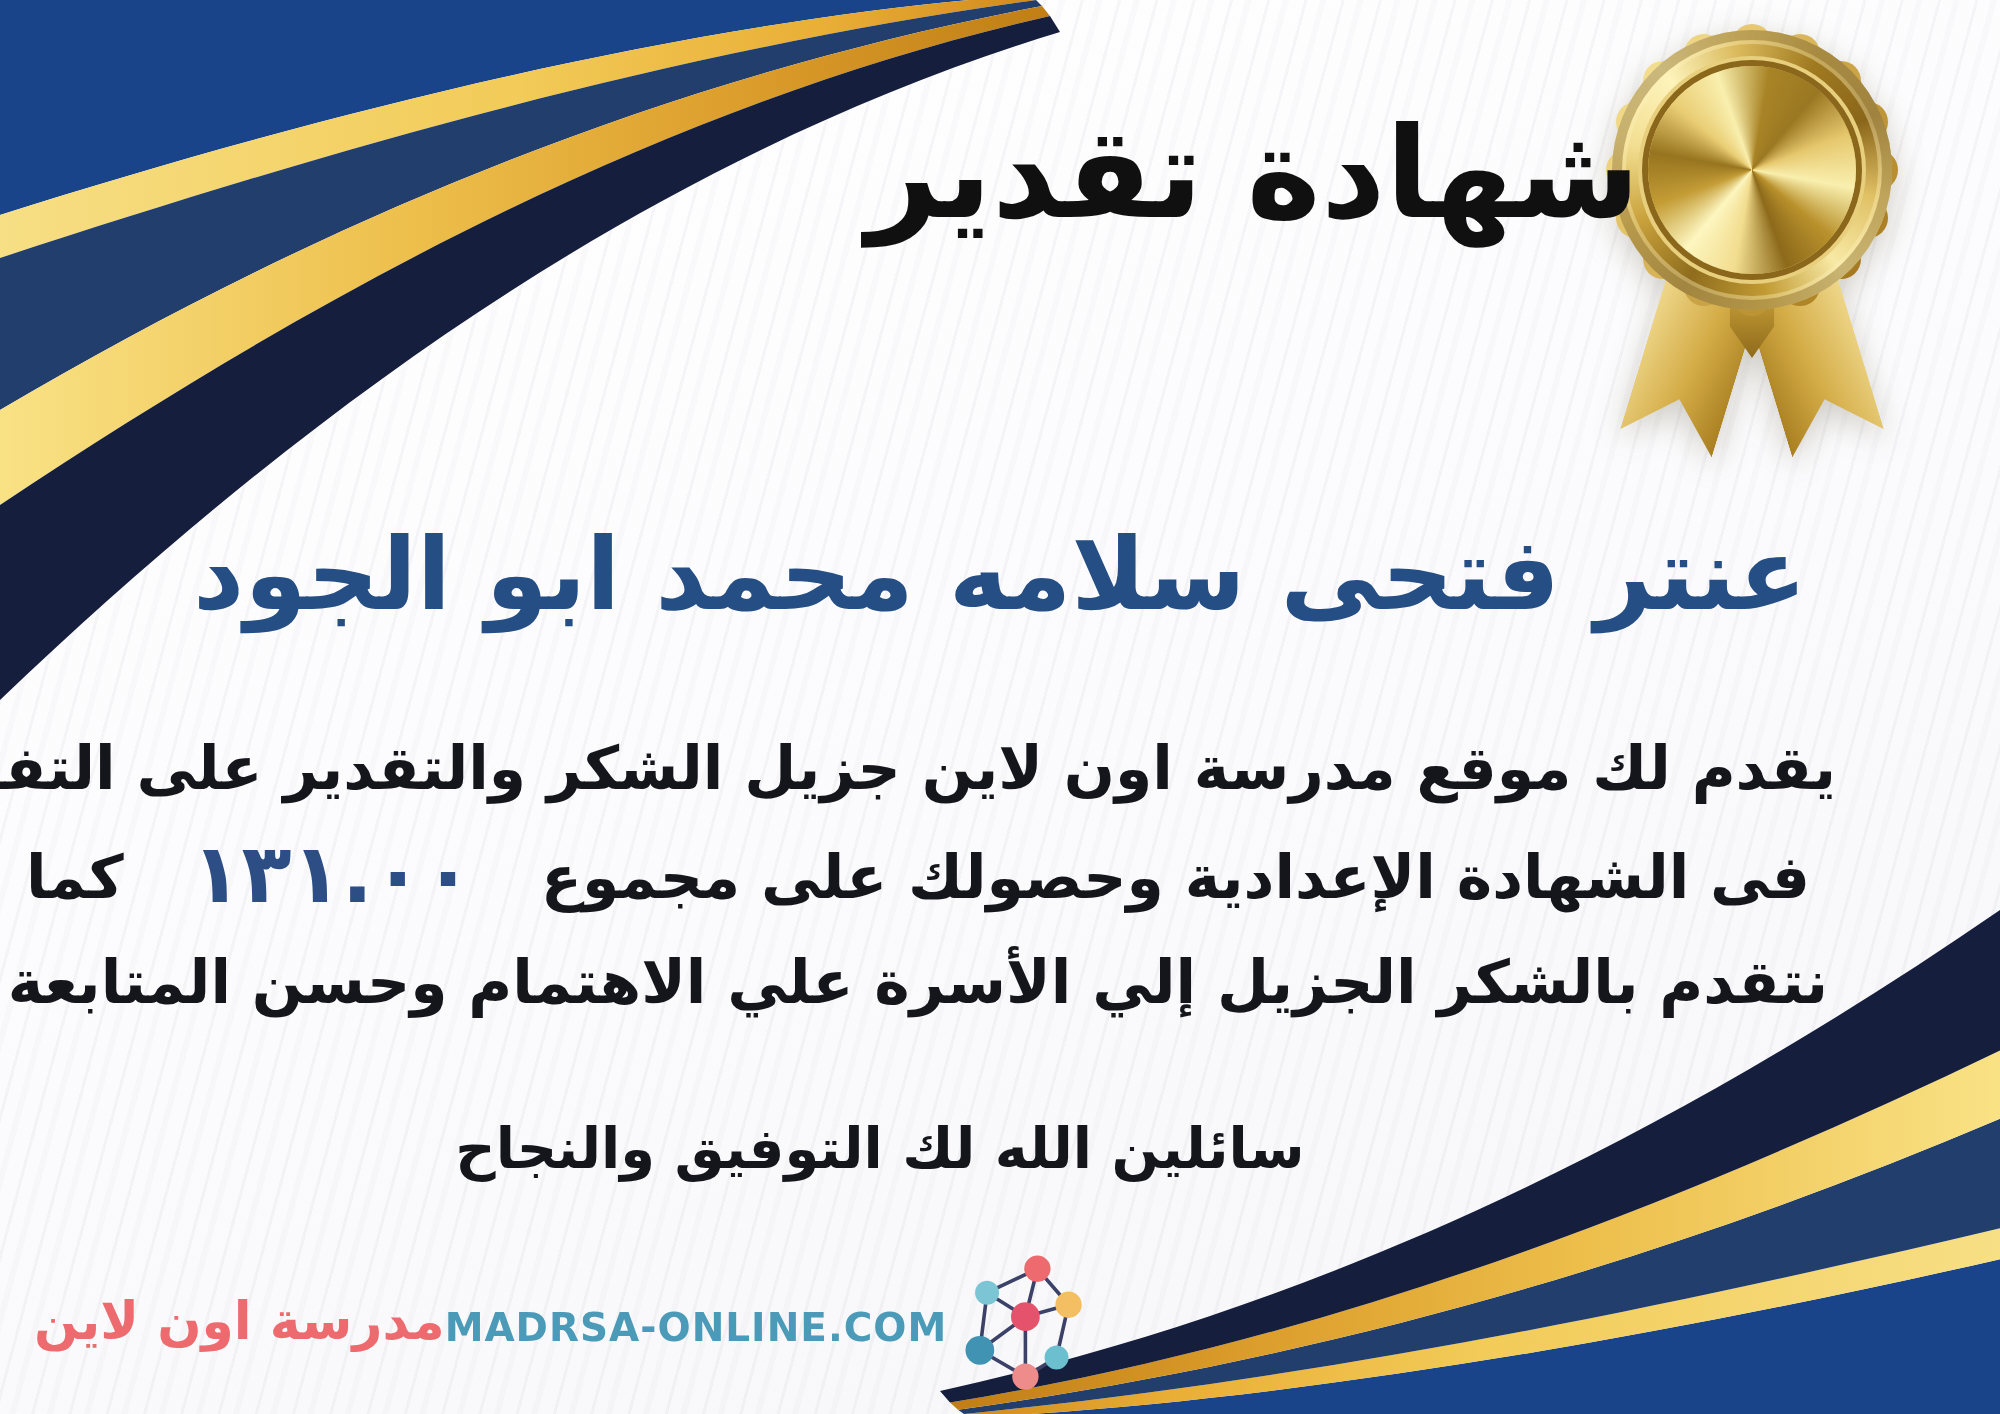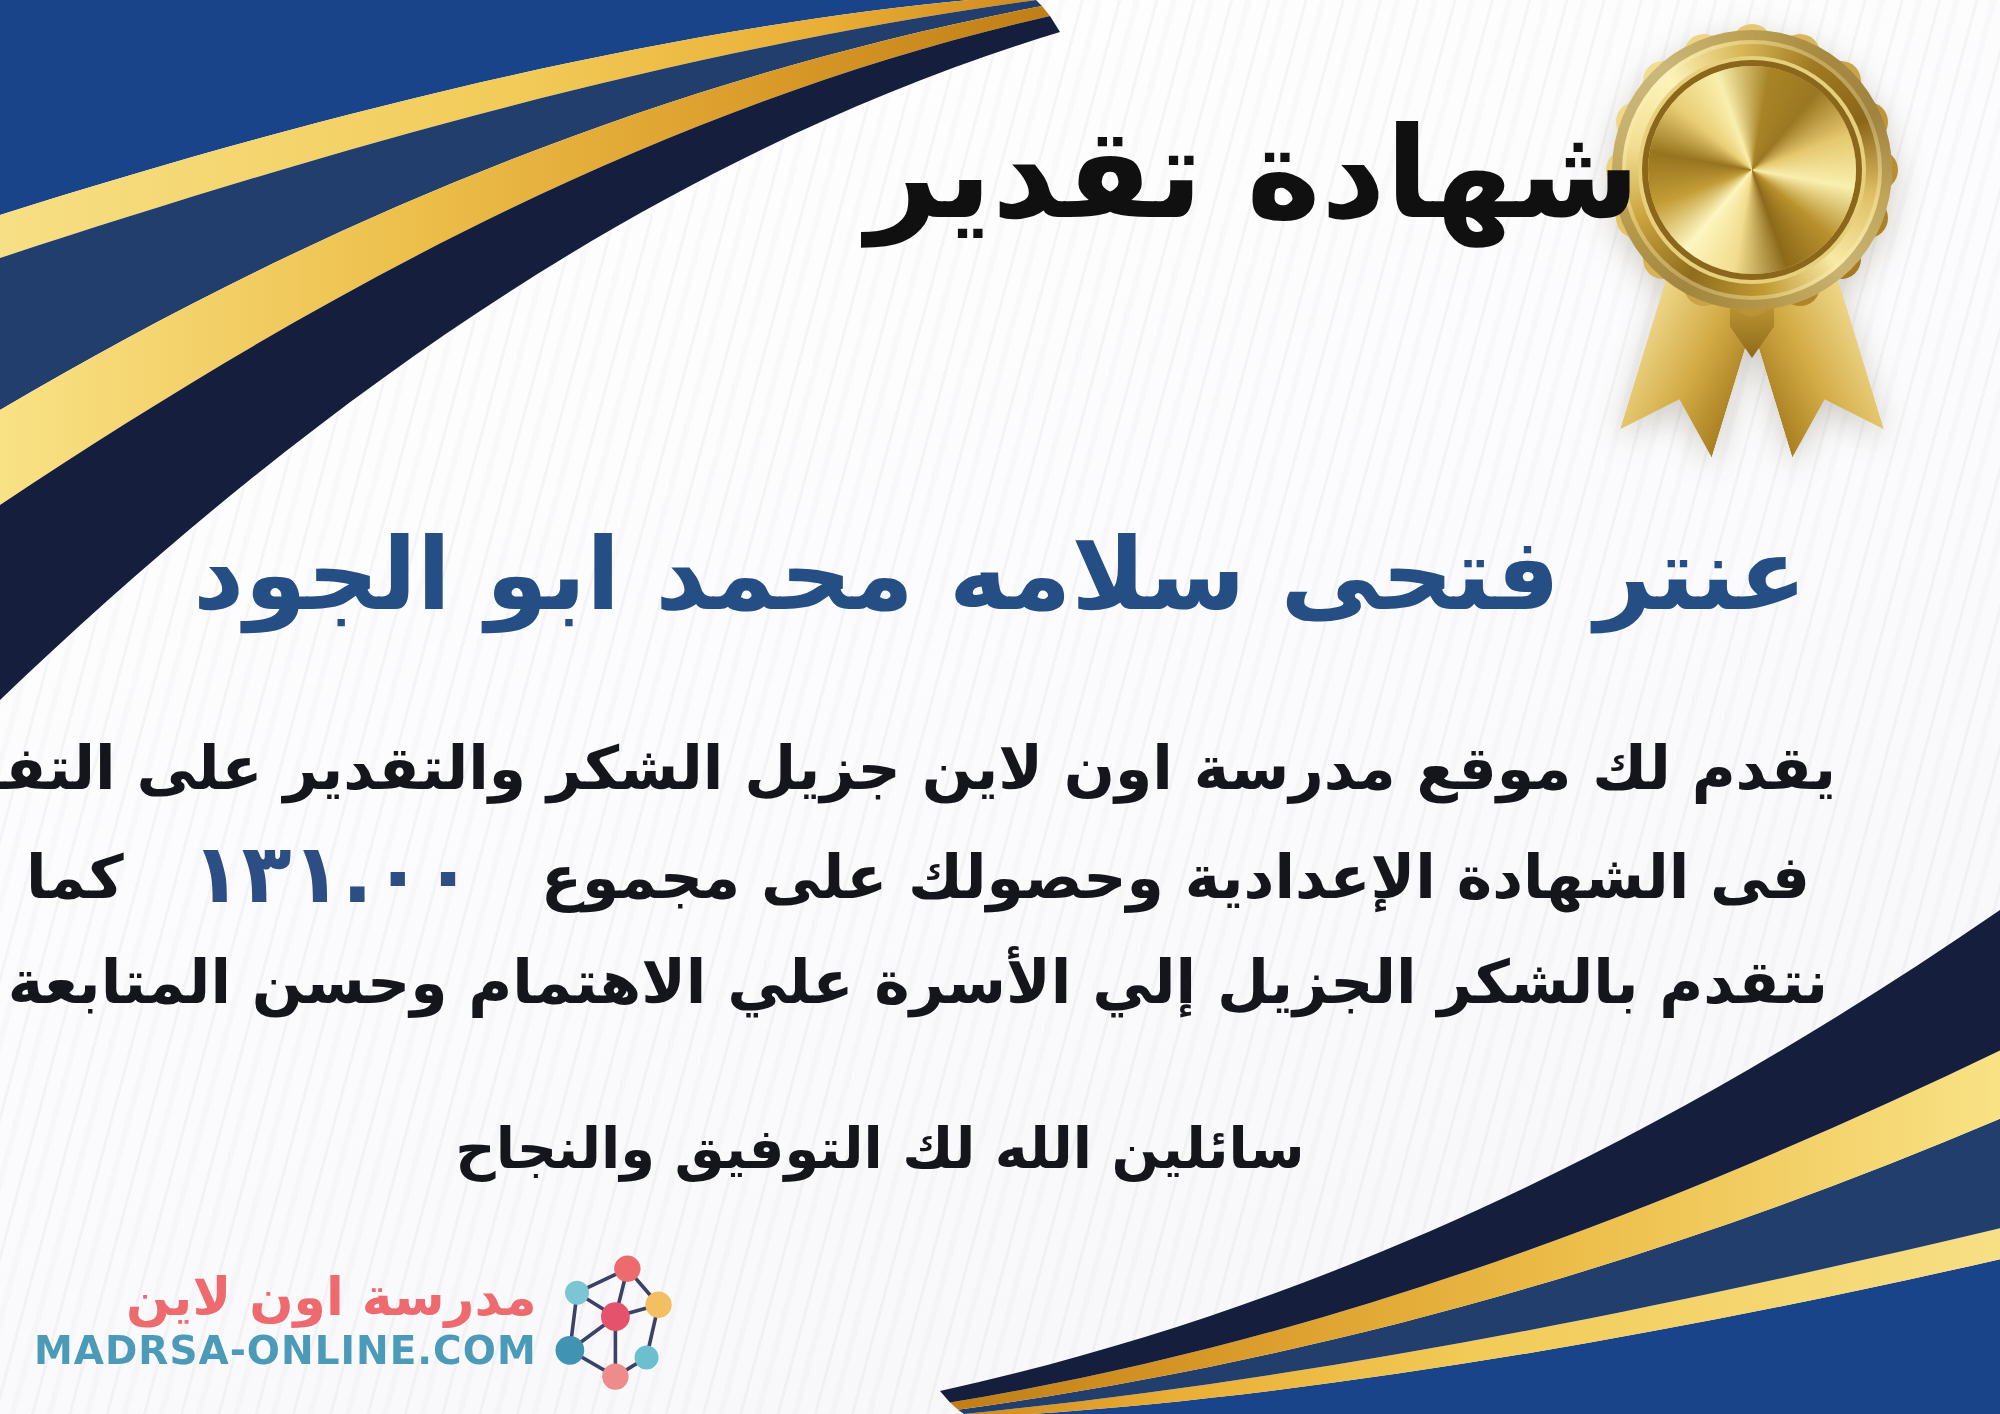--- a/index.html
+++ b/index.html
@@ -59,21 +59,21 @@
     text-align:center;font-size:100px;font-weight:bold;color:#254E84;direction:rtl;white-space:nowrap;margin-top:44px;}
   .body-text{position:absolute;top:716px;left:0;width:1836px;z-index:3;
     text-align:center;direction:rtl;color:#15161c;font-size:60px;font-weight:bold;line-height:105px;}
   .body-text .line{white-space:nowrap;}
   .score{font-size:82px;color:#2D4E85;margin:0 68px;vertical-align:-4px;letter-spacing:2px;}
   .closing{position:absolute;top:1116px;left:0;width:1760px;z-index:3;
     text-align:center;direction:rtl;color:#15161c;font-size:56px;font-weight:bold;}
 
   
   .logo{position:absolute;left:34px;top:1252px;z-index:3;display:flex;align-items:center;gap:16px;}
-  .logo-texts{display:flex;flex-direction:column;align-items:flex-end;text-align:right;}
+  .logo-texts{display:flex;flex-direction:row;align-items:flex-end;text-align:right;}
   .logo-ar{font-size:52px;font-weight:bold;color:#ED6A6E;direction:rtl;line-height:1.15;}
   .logo-en{font-size:39px;font-weight:bold;color:#4A9AB8;letter-spacing:1px;line-height:1.2;}
 </style>
 </head>
 <body>
 
 <div class="stage">
 
   <svg class="swoosh tl" width="1300" height="1050" viewBox="0 0 1300 1050">
     <defs>

